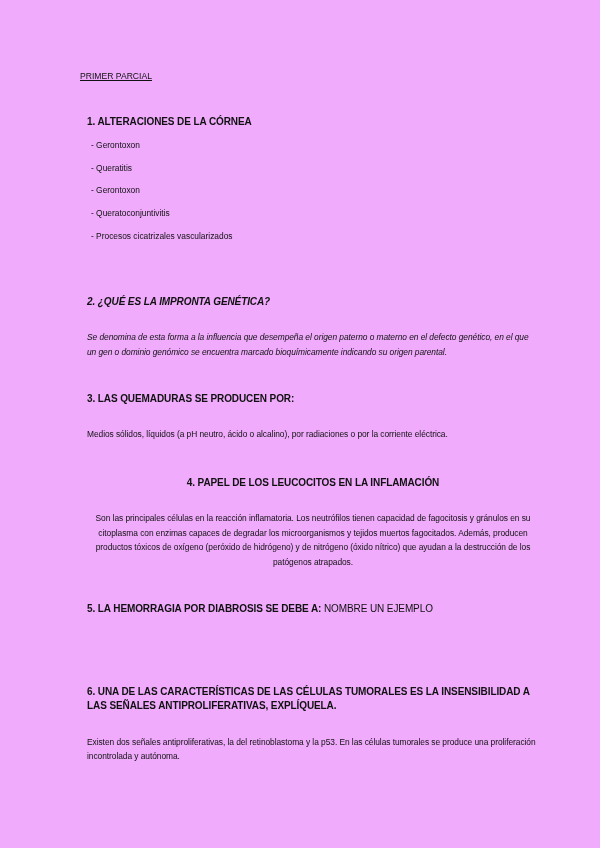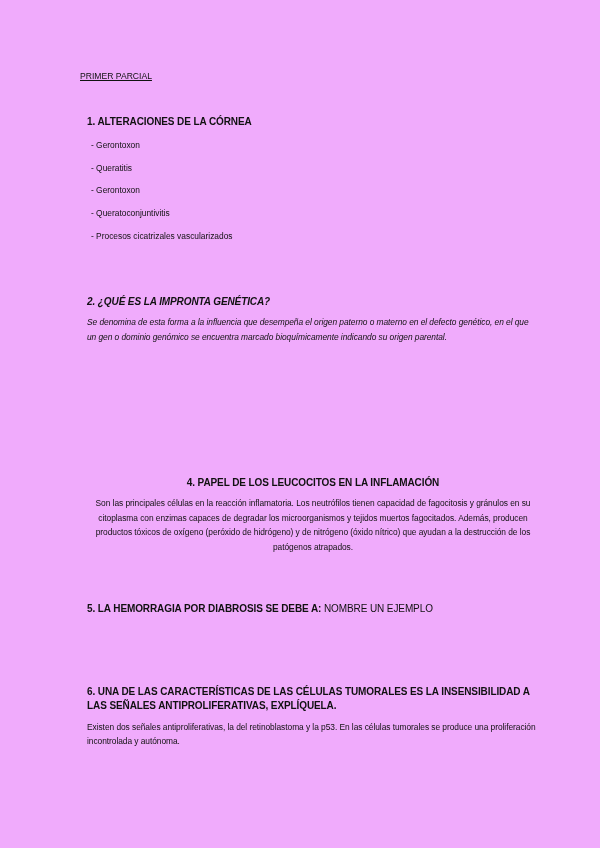--- a/index.html
+++ b/index.html
@@ -42,21 +42,21 @@
       margin: 0;
       letter-spacing: -0.1px;
     }
     .heading .normal {
       font-weight: normal;
       margin-top: 20px;
     }
     .para {
       font-size: 8.4px;
       line-height: 14.6px;
-      margin: 6px 0 0 0;
+      margin: 21px 0 0 0;
       letter-spacing: -0.05px;
     }
     .list {
       list-style: none;
       margin: 4px;
       padding: 0;
     }
     .list li {
       font-size: 8.4px;
       line-height: 14px;
@@ -79,20 +79,24 @@
       <li>- Queratoconjuntivitis</li>
       <li>- Procesos cicatrizales vascularizados</li>
     </ul>
   </div>
 
   <div class="section" style="top:295px;font-style:italic;">
     <p class="heading">2. ¿QUÉ ES LA IMPRONTA GENÉTICA?</p>
     <p class="para">Se denomina de esta forma a la influencia que desempeña el origen paterno o materno en el defecto genético, en el que un gen o dominio genómico se encuentra marcado bioquímicamente indicando su origen parental.</p>
   </div>
 
+  <div class="section" style="top:392px;">
+    <p class="heading">3. LAS QUEMADURAS SE PRODUCEN POR:</p>
+    <p class="para">Medios sólidos, líquidos (a pH neutro, ácido o alcalino), por radiaciones o por la corriente eléctrica.</p>
+  </div>
 
   <div class="section" style="top:476px;text-align:center;">
     <p class="heading">4. PAPEL DE LOS LEUCOCITOS EN LA INFLAMACIÓN</p>
     <p class="para">Son las principales células en la reacción inflamatoria. Los neutrófilos tienen capacidad de fagocitosis y gránulos en su citoplasma con enzimas capaces de degradar los microorganismos y tejidos muertos fagocitados. Además, producen productos tóxicos de oxígeno (peróxido de hidrógeno) y de nitrógeno (óxido nítrico) que ayudan a la destrucción de los patógenos atrapados.</p>
   </div>
 
   <div class="section" style="top:602px;">
     <p class="heading"><span>5. LA HEMORRAGIA POR DIABROSIS SE DEBE A:</span> <span class="normal">NOMBRE UN EJEMPLO</span></p>
   </div>
 

